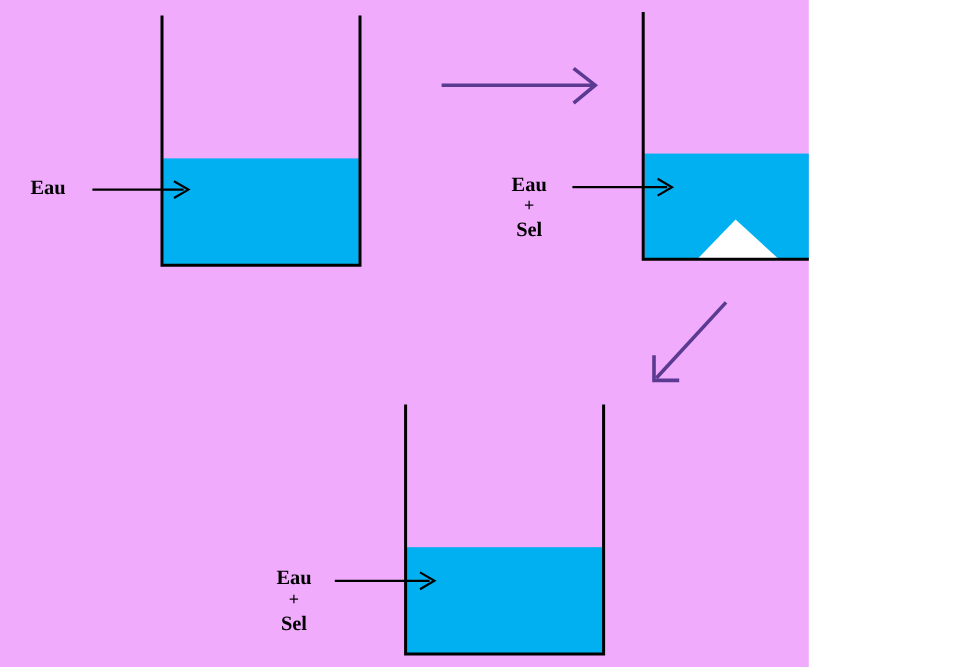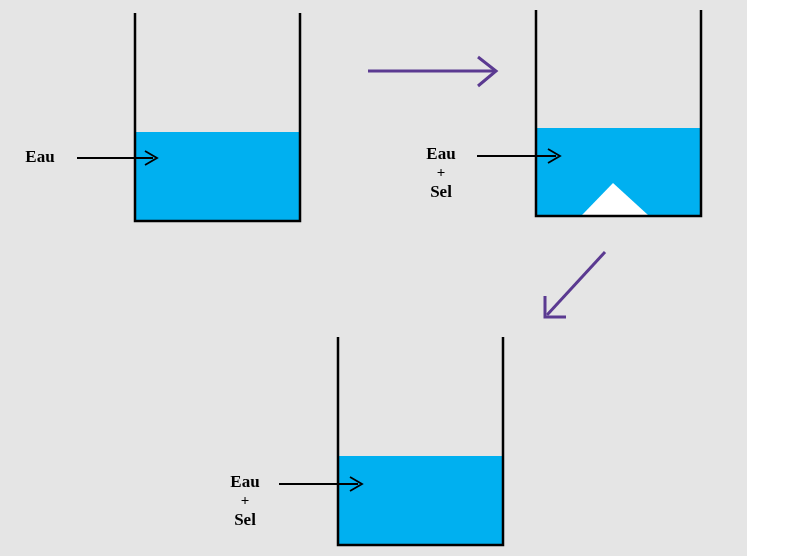--- a/index.html
+++ b/index.html
@@ -2,23 +2,23 @@
 <html><head>
 <meta charset="utf-8">
 <style>
   html, body {
     margin: 0;
     padding: 0;
     background: #ffffff;
   }
   .canvas {
     position: relative;
-    width: 747px;
+    width: 674px;
     height: 556px;
-    background: #e5e5e5;
+    background: #f0abfc;
     font-family: "Liberation Serif", "DejaVu Serif", serif;
     overflow: hidden;
   }
   .diagram-svg {
     position: absolute;
     left: 0;
     top: 0;
     width: 800px;
     height: 556px;
   }

